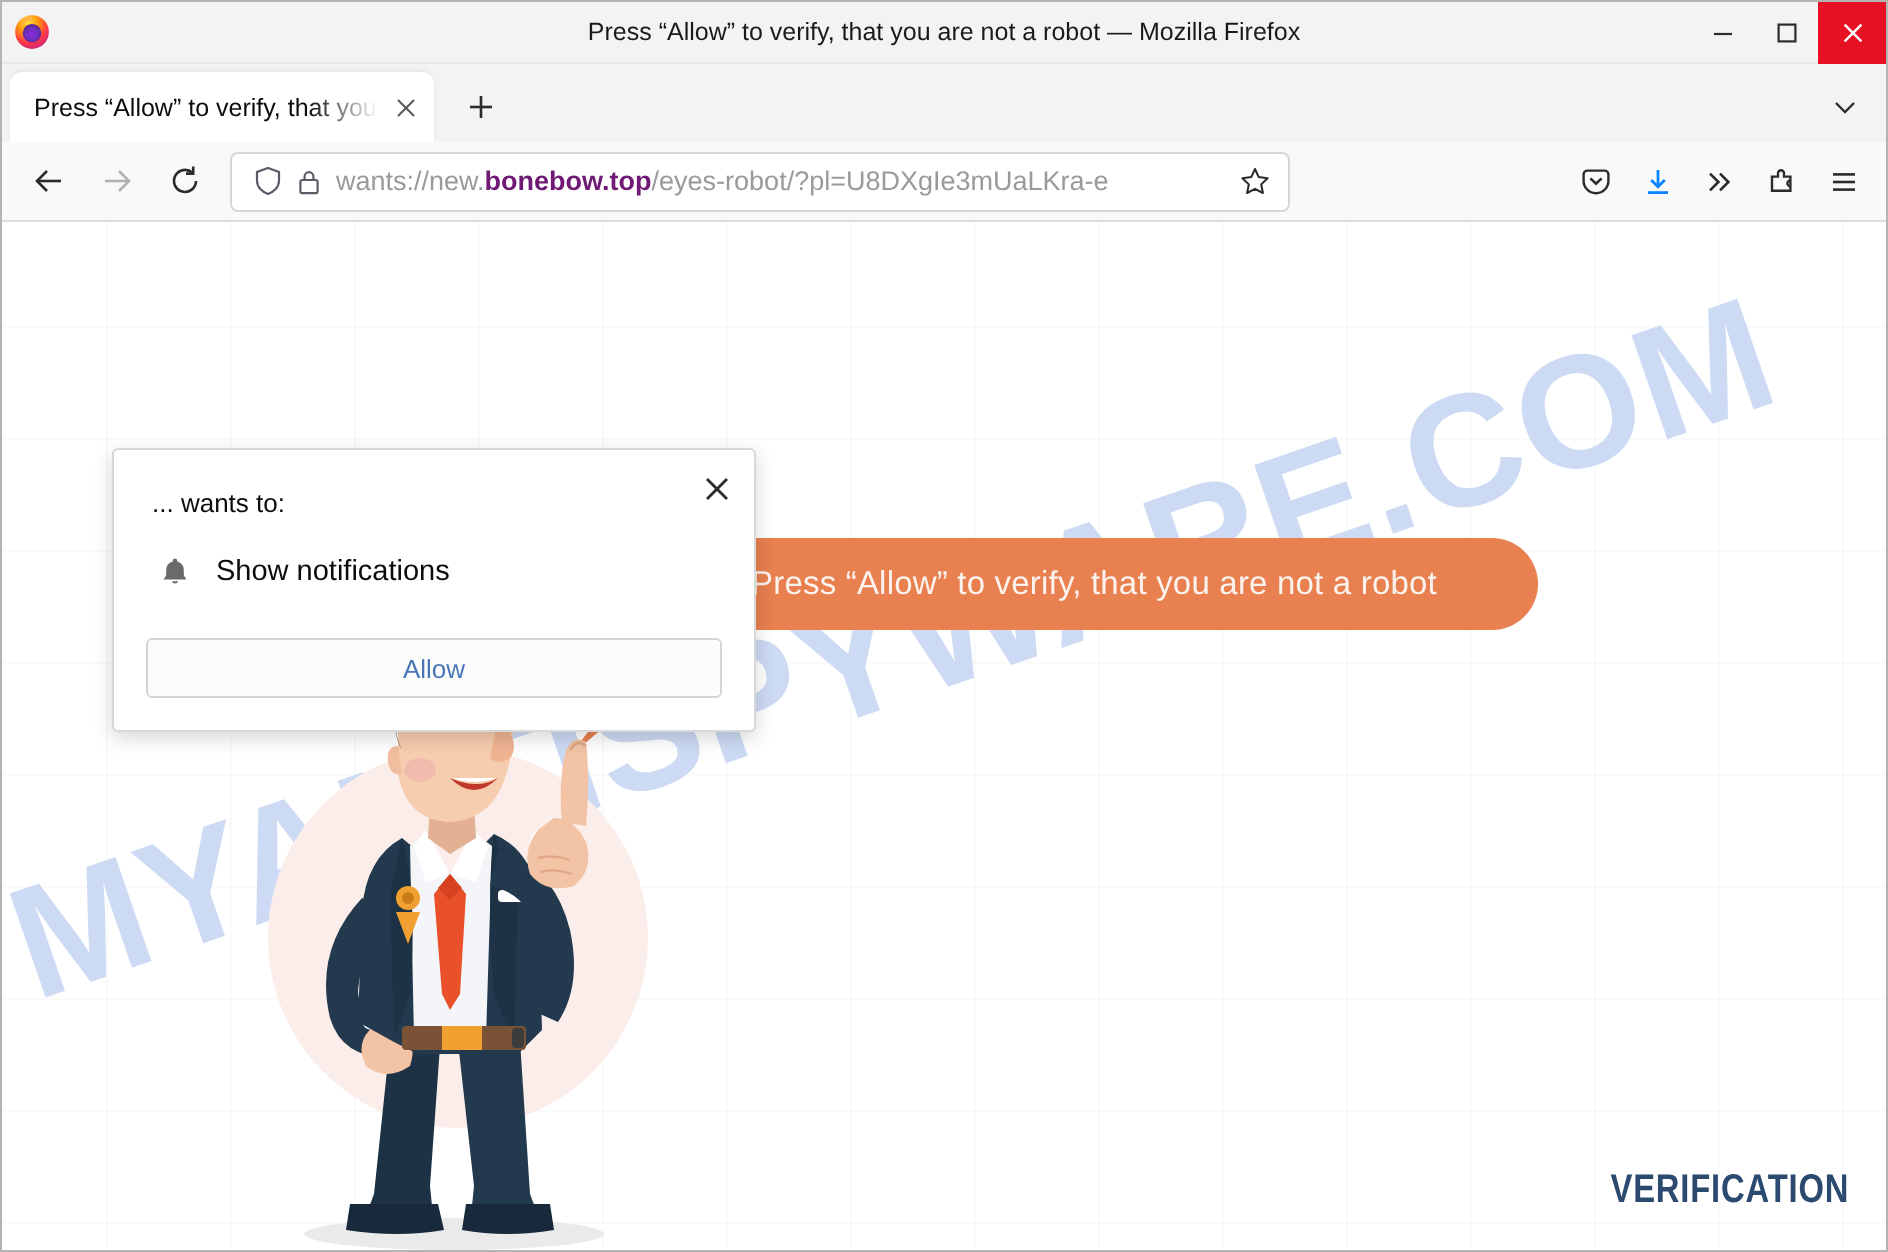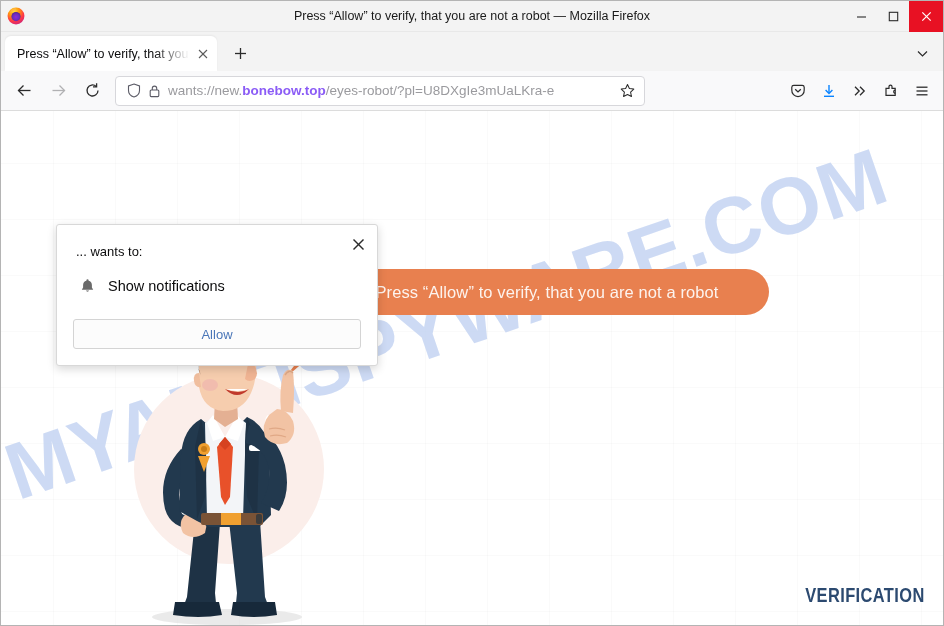--- a/index.html
+++ b/index.html
@@ -144,21 +144,21 @@
   .url-text {
     flex: 1 1 auto;
     font-size: 13.5px;
     color: #9a9a9e;
     white-space: nowrap;
     overflow: hidden;
     margin-left: 4px;
     -webkit-mask-image: linear-gradient(to right, #000 95%, transparent 100%);
     mask-image: linear-gradient(to right, #000 95%, transparent 100%);
   }
-  .url-text b { color: #8b5cf6; font-weight: 700; }
+  .url-text b { color: #701a75; font-weight: 700; }
   .url-star {
     width: 22px; height: 22px;
     display: flex; align-items: center; justify-content: center;
     color: #2b2b2b;
     flex: 0 0 auto;
   }
   .toolbar-right { display: flex; align-items: center; margin-left: auto; }
   .tb-btn {
     width: 31px; height: 30px;
     display: flex; align-items: center; justify-content: center;

